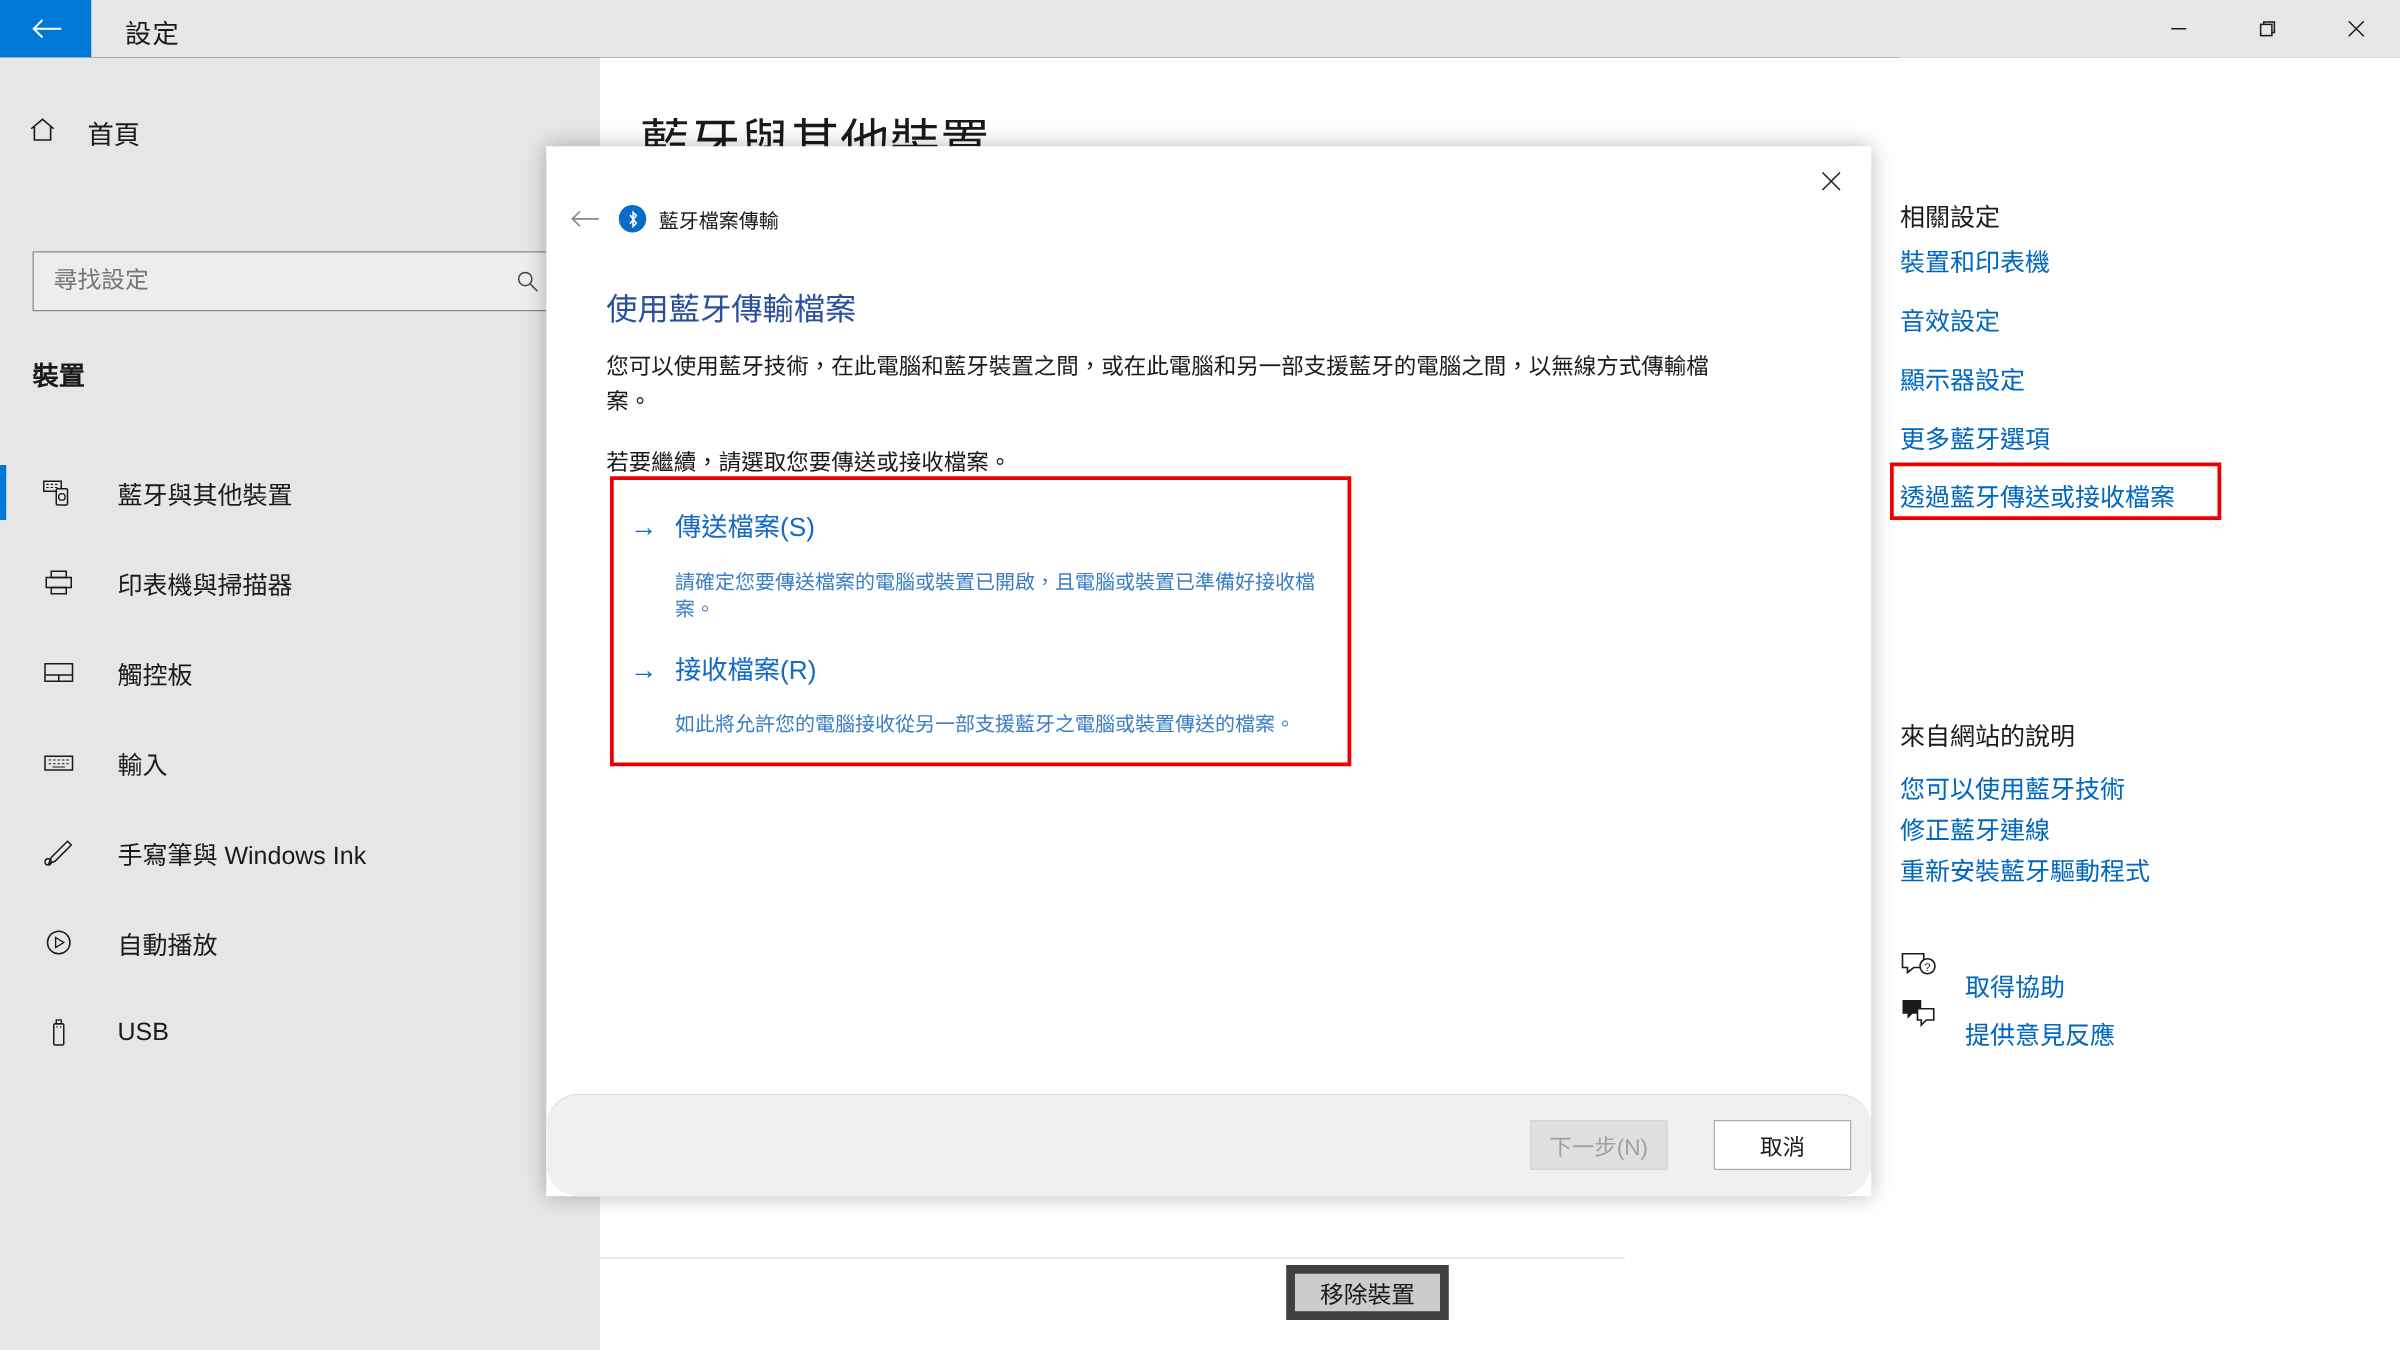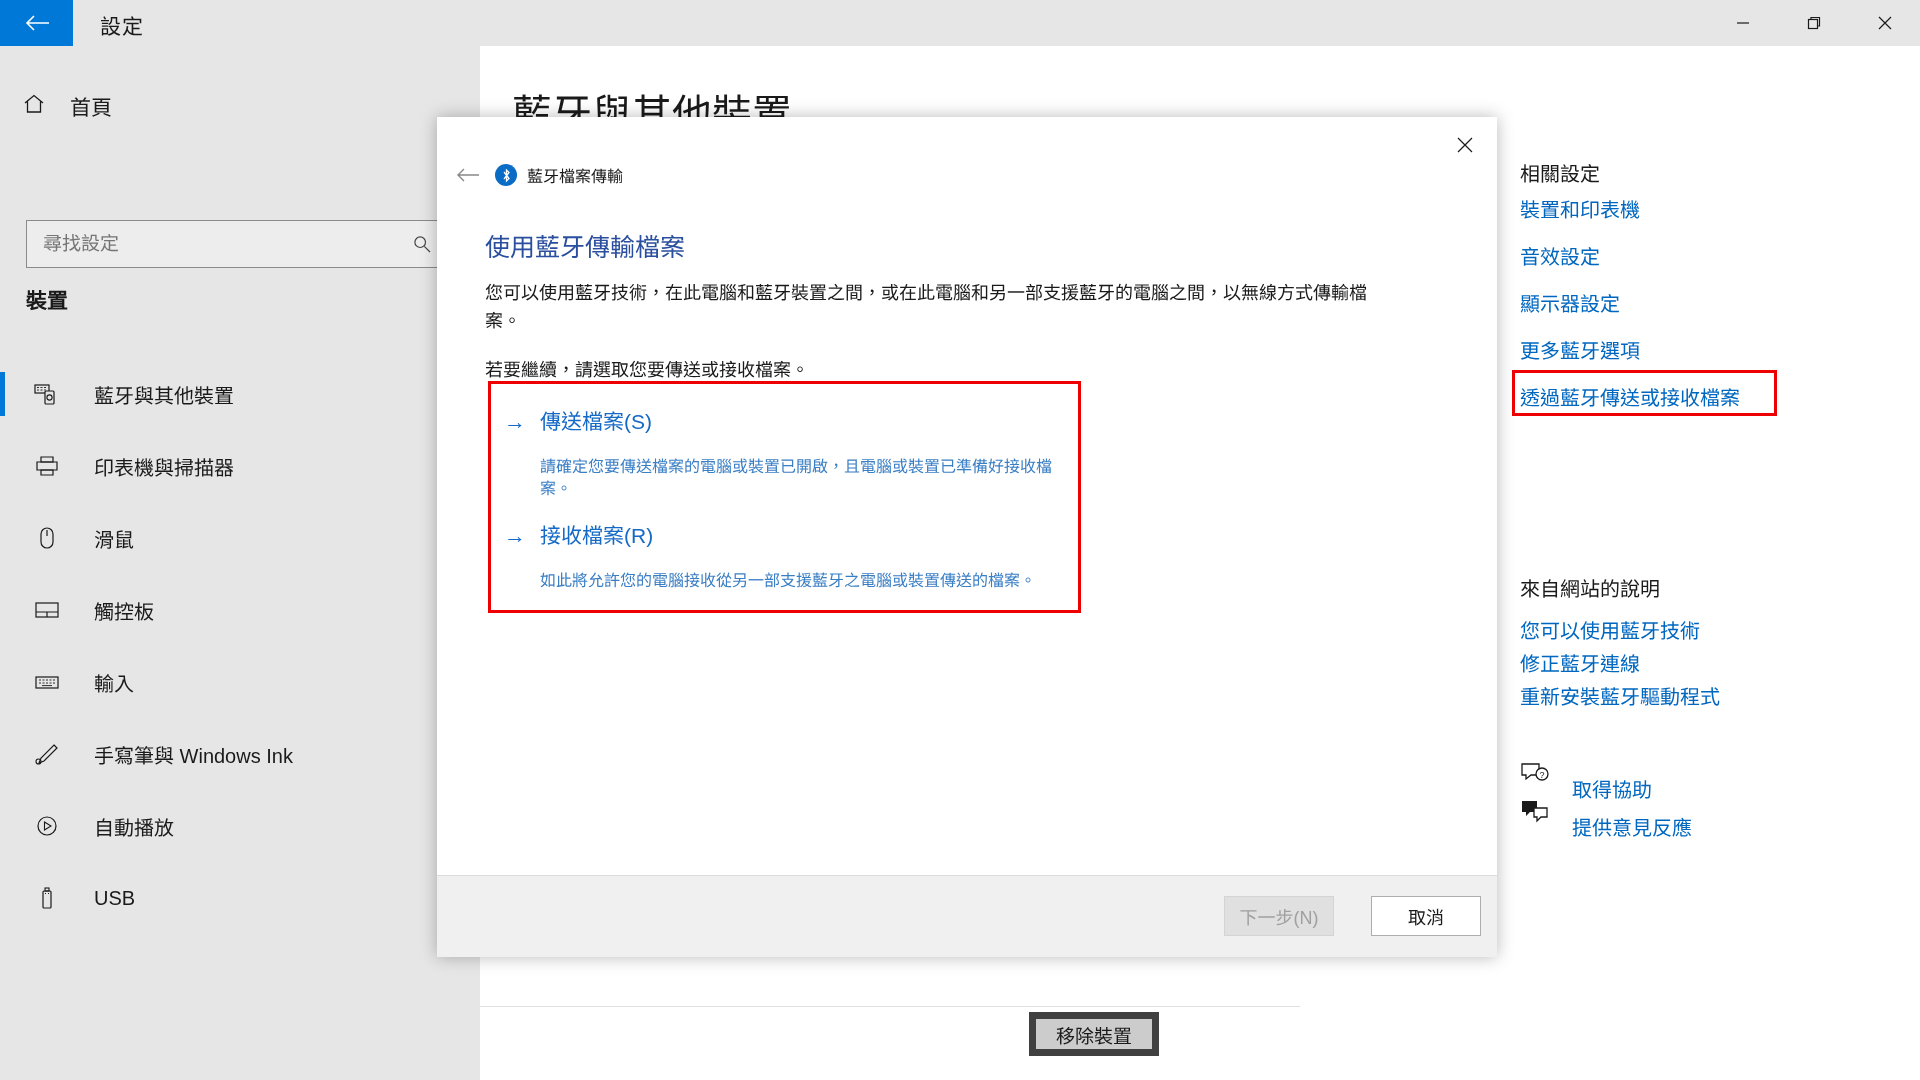--- a/index.html
+++ b/index.html
@@ -54,21 +54,21 @@
     position: absolute; left: 22px; top: 45px;
     display: flex; align-items: center; gap: 24px;
     cursor: pointer;
   }
   .home-label { font-size: 21px; color: #1a1a1a; }
   .search-box {
     position: absolute; left: 26px; top: 155px;
     width: 420px; height: 48px;
     background: #ededed;
     border: 1px solid #8a8a8a;
-    display: flex; align-items: center; margin-top: 19px;
+    display: flex; align-items: center;
   }
   .search-input {
     flex: 1; height: 100%;
     background: transparent; border: none; outline: none;
     padding: 0 16px; font-size: 19px; color: #333;
     font-family: "Liberation Sans", "DejaVu Sans", sans-serif;
   }
   .search-input::placeholder { color: #767676; }
   .search-icon {
     width: 46px; display: flex; align-items: center; justify-content: center;
@@ -211,20 +211,21 @@
   .opt-title { font-size: 21px; color: #1569c7; }
   .opt-desc {
     margin-left: 36px; margin-top: 21px;
     font-size: 16px; color: #3a7ec4; line-height: 1.4;
   }
   .dlg-footer {
     position: absolute; left: 0; bottom: 0;
     width: 1060px; height: 82px;
     background: #f0f0f0;
     border-top: 1px solid #dcdcdc;
+    border-radius: 26px;
   }
   .dlg-btn {
     position: absolute; top: 20px;
     height: 40px; width: 110px;
     font-size: 18px;
     font-family: "Liberation Sans", "DejaVu Sans", sans-serif;
     cursor: pointer;
   }
   .dlg-btn.next {
     right: 163px; background: #e0e0e0; border: 1px solid #d4d4d4;
@@ -311,29 +312,20 @@
           <span class="nav-icon">
             <svg width="26" height="24" viewBox="0 0 26 24">
               <path d="M7 3 H19 V8 H7 Z" stroke="#1a1a1a" stroke-width="1.2" fill="none"></path>
               <path d="M3 8 H23 V16 H3 Z" stroke="#1a1a1a" stroke-width="1.2" fill="none"></path>
               <path d="M7 16 H19 V21 H7 Z" stroke="#1a1a1a" stroke-width="1.2" fill="none"></path>
             </svg>
           </span>
           <span class="nav-label">印表機與掃描器</span>
         </div>
 
-        <div class="nav-item">
-          <span class="nav-icon">
-            <svg width="26" height="24" viewBox="0 0 26 24">
-              <rect x="7" y="2" width="12" height="20" rx="6" stroke="#1a1a1a" stroke-width="1.2" fill="none"></rect>
-              <path d="M13 4 V10" stroke="#1a1a1a" stroke-width="1.2"></path>
-            </svg>
-          </span>
-          <span class="nav-label">滑鼠</span>
-        </div>
 
         <div class="nav-item">
           <span class="nav-icon">
             <svg width="26" height="24" viewBox="0 0 26 24">
               <rect x="2" y="5" width="22" height="14" stroke="#1a1a1a" stroke-width="1.2" fill="none"></rect>
               <path d="M2 14 H24 M13 14 V19" stroke="#1a1a1a" stroke-width="1.2"></path>
             </svg>
           </span>
           <span class="nav-label">觸控板</span>
         </div>

